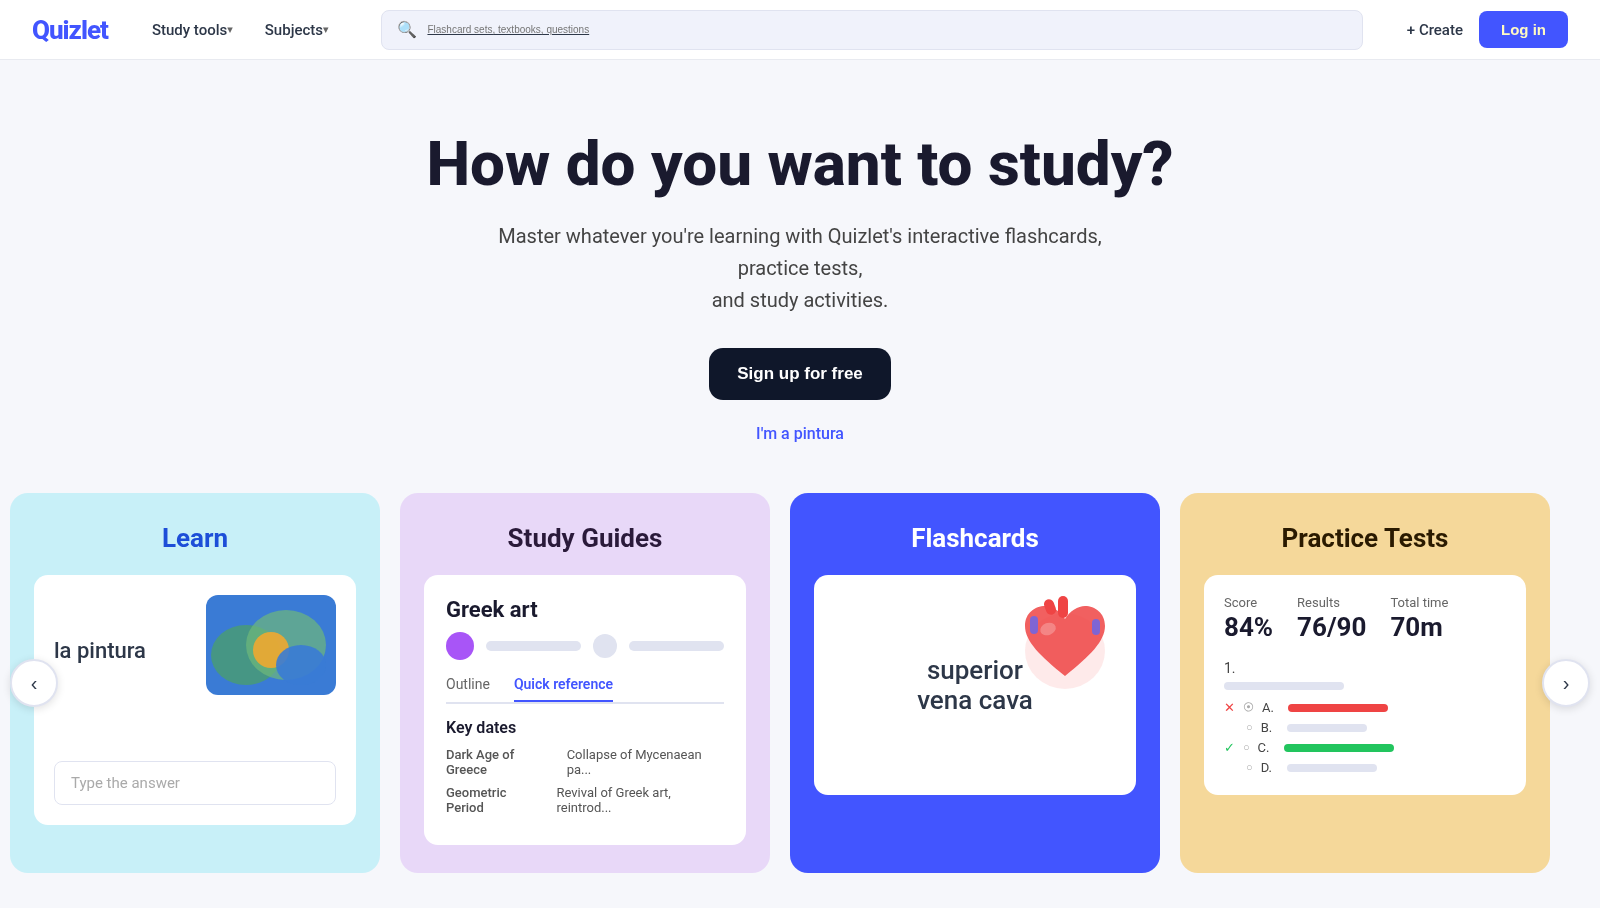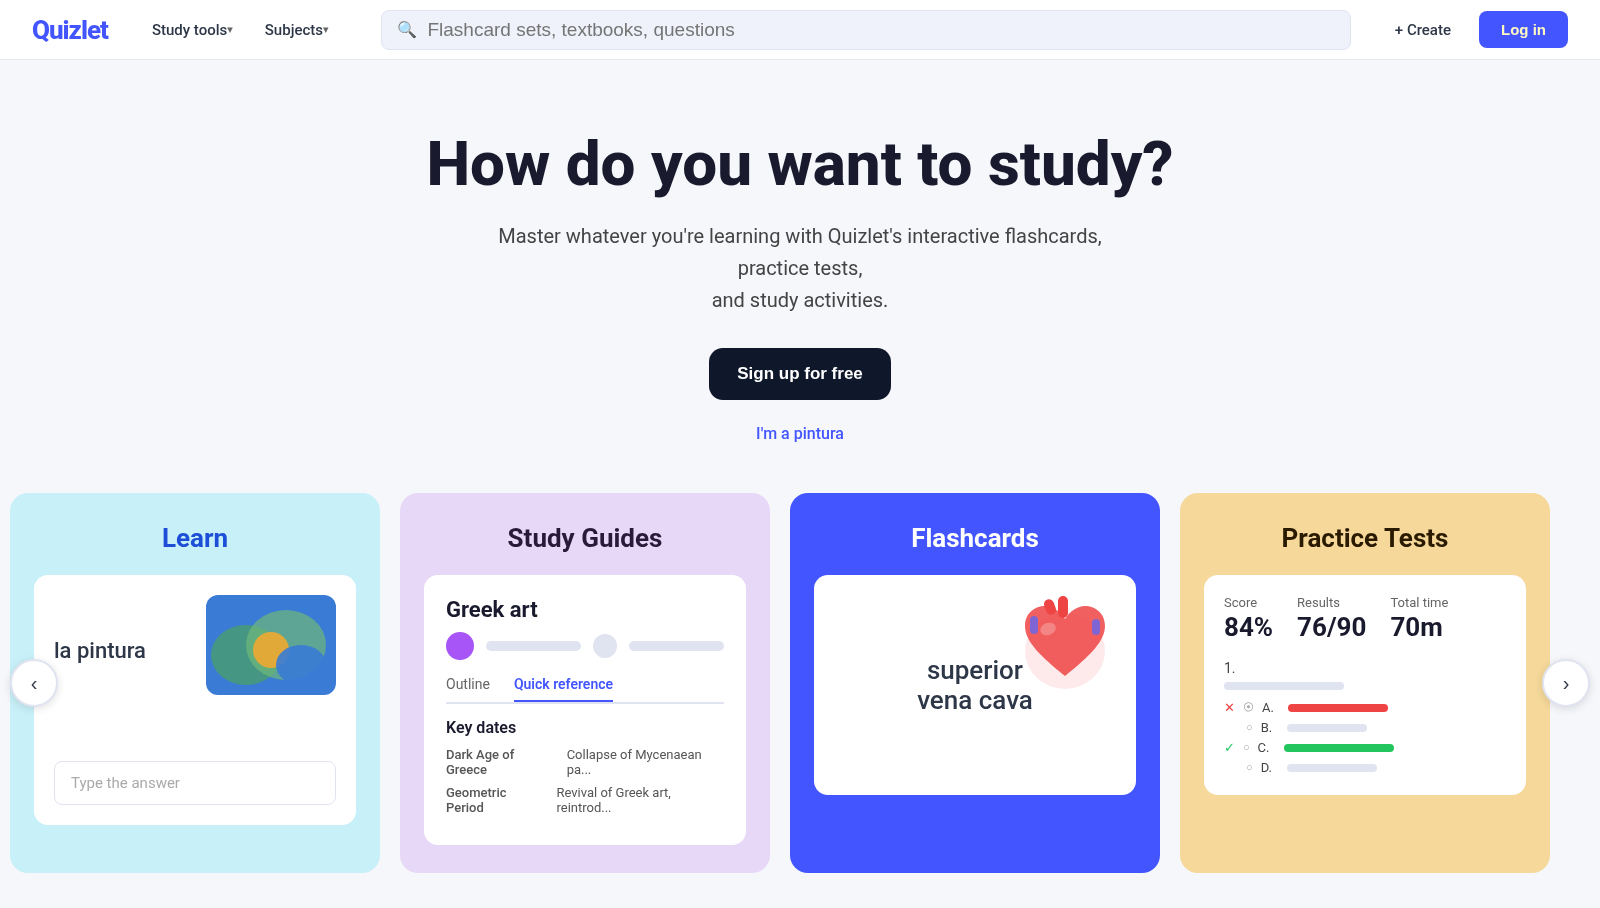--- a/index.html
+++ b/index.html
@@ -43,27 +43,28 @@
       background: #f0f2fb;
       border: 1.5px solid #e0e3f0;
       border-radius: 8px;
       padding: 0 16px;
       height: 40px;
       gap: 10px;
     }
     .search-bar input {
       border: none;
       background: transparent;
-      font-size: 19px;
+      font-size: 10px;
       color: #2d3748;
       width: 100%;
       outline: none;
+      text-decoration: underline;
     }
     .search-icon { color: #9aa0b4; font-size: 16px; }
-    .nav-right { display: flex; align-items: center; gap: 16px; margin-left: auto; }
+    .nav-right { display: flex; align-items: center; gap: 4px; margin-left: auto; }
     .create-btn {
       display: flex;
       align-items: center;
       gap: 6px;
       font-size: 15px;
       font-weight: 500;
       color: #2d3748;
       cursor: pointer;
       padding: 8px 12px;
     }

